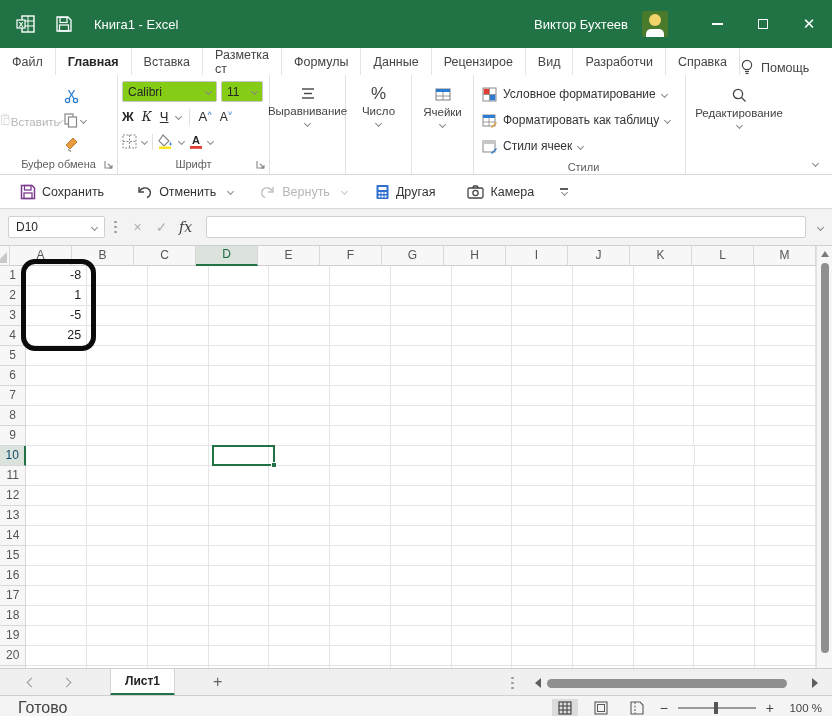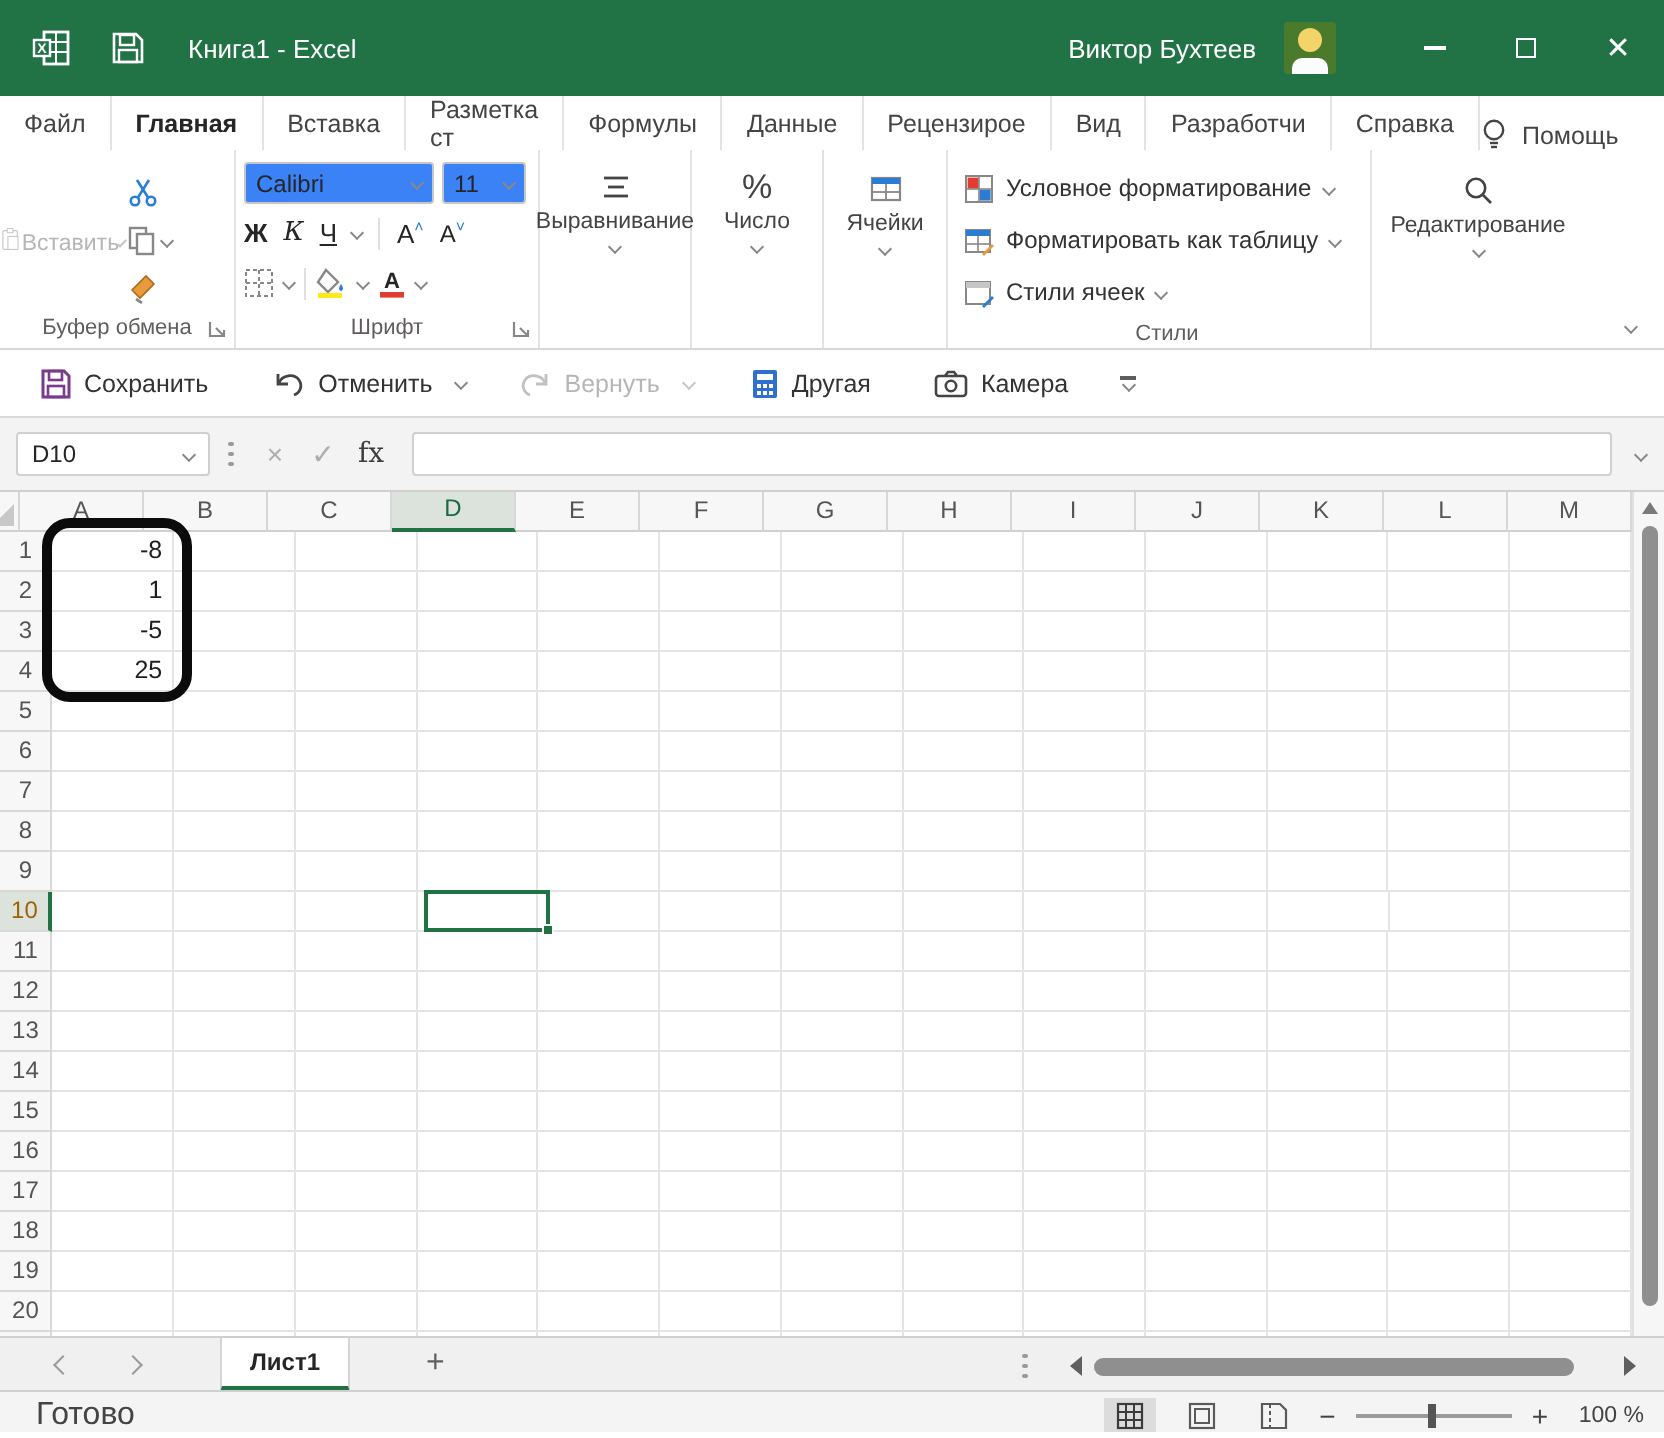--- a/index.html
+++ b/index.html
@@ -33,55 +33,55 @@
   .rgroup { display:flex; flex-direction:column; border-right:1px solid #e4e2e0; padding-top:4px; }
   .rgroup .content { flex:1; display:flex; }
   .glabel { height:20px; font-size:11px; color:#605e5c; display:flex; align-items:center; justify-content:center; position:relative; }
   .launcher { position:absolute; right:4px; bottom:5px; }
   .chev { width:5px; height:5px; border-right:1.4px solid #8a8886; border-bottom:1.4px solid #8a8886; transform:rotate(45deg); display:inline-block; }
   .chev.dis { border-color:#c8c6c4; }
   .bigbtn { display:flex; align-items:center; width:62px; padding-top:6px; color:#b8b6b4; }
   .bigbtn .lbl { font-size:11.5px; margin-top:5px; }
   .smallcol { display:flex; flex-direction:column; justify-content:flex-start; gap:6px; padding-top:8px; }
   .smallbtn { display:flex; align-items:center; gap:3px; height:18px; padding:0 2px; }
-  .combo { border:1px solid #c8c6c4; border-radius:2px; background:#3b82f6; height:21px; display:flex; align-items:center; padding:0 5px; font-size:12px; color:#262626; }
+  .combo { border:1px solid #c8c6c4; border-radius:2px; background:#84cc16; height:21px; display:flex; align-items:center; padding:0 5px; font-size:12px; color:#262626; }
   .combo .chev { margin-left:auto; }
   .fontrow { display:flex; align-items:center; gap:8px; height:25px; padding:0 4px; }
   .collapsed { width:100%; display:flex; flex-direction:column; align-items:center; padding-top:8px; gap:4px; }
   .collapsed .lbl { font-size:11.5px; color:#444; }
   .stylerow { display:flex; align-items:center; gap:6px; height:26px; font-size:12px; color:#333; }
   #ribbon-collapse { position:absolute; right:14px; bottom:8px; }
 
   
   #qat { position:absolute; top:175px; left:0; width:832px; height:34px; background:#fff; border-bottom:1px solid #d9d9d9; display:flex; align-items:center; gap:6px; padding-left:14px; }
   .qbtn { display:flex; align-items:center; gap:6px; font-size:12.5px; color:#333; padding:4px 6px; }
   .qbtn.dis { color:#b8b6b4; }
 
   
   #fbar { position:absolute; top:209px; left:0; width:832px; height:37px; background:#f3f3f3; border-bottom:1px solid #d0d0d0; display:flex; align-items:center; }
   #namebox { margin-left:8px; width:97px; height:22px; background:#fff; border:1px solid #d2d0ce; border-radius:2px; display:flex; align-items:center; padding:0 7px; font-size:12px; color:#262626; }
   #namebox .chev { margin-left:auto; }
   .gripdots { display:flex; flex-direction:column; gap:2.5px; margin:0 9px; }
   .gripdots i { width:2.5px; height:2.5px; border-radius:50%; background:#9a9a9a; }
   .fbtn { width:24px; text-align:center; font-size:14px; color:#b0aeac; }
-  .fx { font-family:"DejaVu Serif", serif; font-size:14px; color:#3d3d3d; }
+  .fx { font-family:"DejaVu Serif", serif; font-style:italic; font-size:14px; color:#3d3d3d; }
   #formula-input { margin-left:8px; width:600px; height:22px; background:#fff; border:1px solid #d2d0ce; border-radius:2px; }
   #fbar-expand { margin-left:auto; margin-right:9px; }
 
   
   #sheet { position:absolute; top:246px; left:0; width:832px; height:422px; background:#fff; }
   #colheaders { display:flex; height:20px; width:816px; }
   .corner { width:27px; height:20px; background:#f7f7f7; border-right:1px solid #d8d8d8; border-bottom:1px solid #d0d0d0; position:relative; }
   .corner:after { content:""; position:absolute; right:2px; bottom:2px; border-left:11px solid transparent; border-bottom:11px solid #c8c8c8; }
   .colh { width:62px; height:20px; background:#f7f7f7; border-right:1px solid #d8d8d8; border-bottom:1px solid #d0d0d0; text-align:center; line-height:19px; font-size:12px; color:#555; }
   .colh.sel { background:#dce3dc; color:#1d6b41; border-bottom:2px solid #217346; line-height:17px; }
   #gridwrap { position:relative; width:816px; height:402px; overflow:hidden; }
   .grow { display:flex; height:20px; }
   .rowh { width:27px; background:#f7f7f7; border-right:1px solid #d8d8d8; border-bottom:1px solid #d8d8d8; text-align:center; font-size:12px; color:#555; line-height:19px; }
-  .rowh.sel { background:#dce3dc; color:#a16207; border-right:2px solid #217346; }
+  .rowh.sel { background:#dce3dc; color:#0c4a6e; border-right:2px solid #217346; }
   .cell { width:62px; border-right:1px solid #e4e4e4; border-bottom:1px solid #e4e4e4; font-size:12.5px; color:#1f1f1f; text-align:right; padding:2px 5px 0 0; font-family:"Liberation Sans", sans-serif; }
   #selection-box { position:absolute; width:63px; height:21px; border:2px solid #217346; background:transparent; }
   #selection-box .handle { position:absolute; right:-4px; bottom:-4px; width:6px; height:6px; background:#217346; border:1px solid #fff; }
   #annotation-box { position:absolute; left:21px; top:13px; width:75px; height:92px; border:5px solid #0b0b0b; border-radius:14px; pointer-events:none; }
   #vscroll { position:absolute; top:0; right:0; width:16px; height:422px; background:#f6f6f6; border-left:1px solid #e0e0e0; }
   #vscroll .arrow-up { position:absolute; top:5px; left:4px; border-left:4px solid transparent; border-right:4px solid transparent; border-bottom:6px solid #7a7a7a; }
   #vscroll .thumb { position:absolute; top:17px; left:3.5px; width:8px; height:390px; border-radius:4px; background:#8f8f8f; }
 
   
   #tabsbar { position:absolute; top:668px; left:0; width:832px; height:27px; background:#f0f0f0; border-top:1px solid #cfcfcf; display:flex; align-items:center; }

